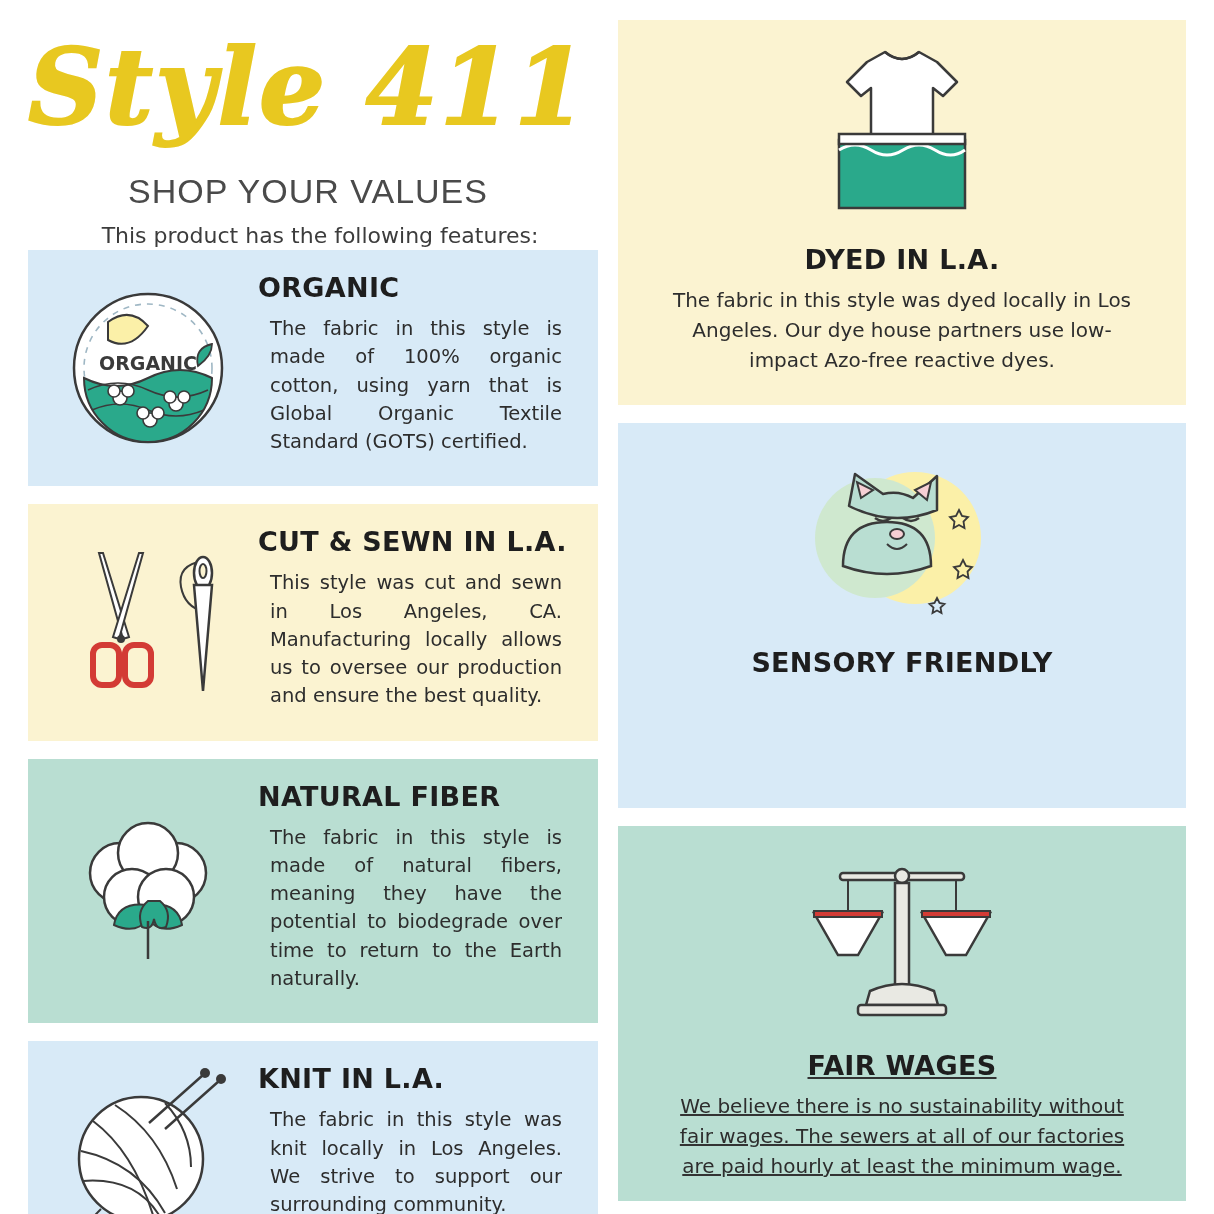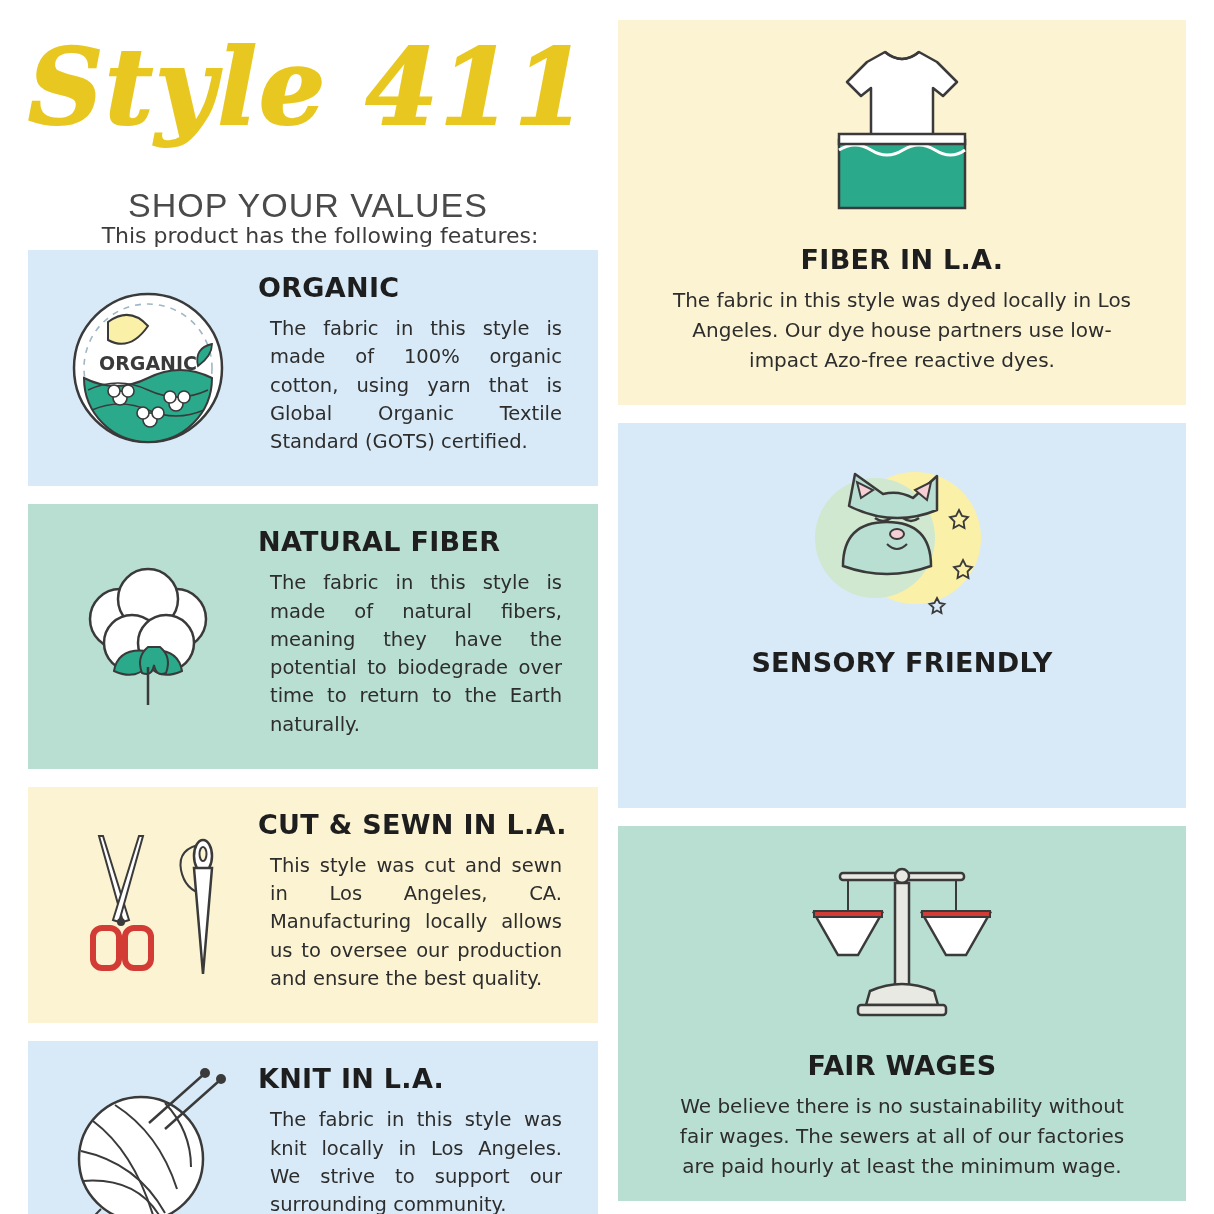--- a/index.html
+++ b/index.html
@@ -54,21 +54,21 @@
     font-weight: 700;
     letter-spacing: 2px;
     color: #e8c820;
     -webkit-text-stroke: 2px #e8c820;
     line-height: 1.15;
     white-space: nowrap;
   }
   .brand-sub {
     position: absolute;
     left: 0;
-    top: 166px;
+    top: 152px;
     width: 560px;
     text-align: center;
     font-family: "Liberation Sans", sans-serif;
     font-size: 34px;
     letter-spacing: 1px;
     color: #4a4a4a;
   }
   .brand-note {
     position: absolute;
     left: 12px;
@@ -142,21 +142,21 @@
     color: #2d2d2d;
     max-width: 480px;
   }
 
   .bg-blue   { background: #d8eaf7; }
   .bg-green  { background: #b9ded2; }
   .bg-cream  { background: #fbf3d1; }
 
   .h-dyed   { height: 385px; }
   .h-sensory{ height: 385px; }
-  .h-fair   { height: 375px; }
+  .h-fair   { height: 375px; text-decoration: underline; }
 </style>
 </head>
 <body>
 
 <div class="page">
 
   <div class="col-left">
 
     <div class="brand-wrap">
       <div class="brand-script">Style 411</div>
@@ -187,65 +187,65 @@
           <path d="M140 88 q14 -10 14 -22 q-18 4 -14 22 z" fill="#2aa98b" stroke="#3a3a3a" stroke-width="1.8"></path>
           <text x="90" y="92" text-anchor="middle" font-family="DejaVu Sans, sans-serif" font-size="19" font-weight="700" fill="#3a3a3a">ORGANIC</text>
         </svg>
       </div>
       <div class="text-box">
         <h3>ORGANIC</h3>
         <p>The fabric in this style is made of 100% organic cotton, using yarn that is Global Organic Textile Standard (GOTS) certified.</p>
       </div>
     </div>
 
+    <div class="card-l bg-cream">
+      <div class="icon-box">
+        <svg width="190" height="190" viewBox="0 0 190 190">
+
+          <g stroke="#3a3a3a" stroke-width="2.5" fill="none">
+            <path d="M48 28 L72 108"></path>
+            <path d="M88 28 L64 108"></path>
+            <circle cx="95" cy="95" r="0"></circle>
+          </g>
+          <path d="M46 26 L50 26 L76 110 L70 112 Z" fill="#ffffff" stroke="#3a3a3a" stroke-width="2"></path>
+          <path d="M90 26 L86 26 L60 110 L66 112 Z" fill="#ffffff" stroke="#3a3a3a" stroke-width="2"></path>
+          <circle cx="68" cy="112" r="4" fill="#3a3a3a"></circle>
+          <rect x="40" y="118" width="26" height="40" rx="9" fill="none" stroke="#d33b35" stroke-width="6"></rect>
+          <rect x="72" y="118" width="26" height="40" rx="9" fill="none" stroke="#d33b35" stroke-width="6"></rect>
+
+          <path d="M150 34 q-26 4 -22 26 q4 20 22 24" fill="none" stroke="#3a3a3a" stroke-width="2"></path>
+          <ellipse cx="150" cy="46" rx="9" ry="16" fill="#ffffff" stroke="#3a3a3a" stroke-width="2.5"></ellipse>
+          <ellipse cx="150" cy="44" rx="3.5" ry="7" fill="#fbf3d1" stroke="#3a3a3a" stroke-width="2"></ellipse>
+          <path d="M141 58 L150 164 L159 58 Z" fill="#ffffff" stroke="#3a3a3a" stroke-width="2.5"></path>
+        </svg>
+      </div>
+      <div class="text-box">
+        <h3>CUT &amp; SEWN IN L.A.</h3>
+        <p>This style was cut and sewn in Los Angeles, CA. Manufacturing locally allows us to oversee our production and ensure the best quality.</p>
+      </div>
+    </div>
+
     <div class="card-l bg-green">
       <div class="icon-box">
         <svg width="180" height="180" viewBox="0 0 180 180">
           <g fill="#ffffff" stroke="#3a3a3a" stroke-width="2.5">
             <circle cx="62" cy="72" r="30"></circle>
             <circle cx="118" cy="72" r="30"></circle>
             <circle cx="90" cy="52" r="30"></circle>
             <circle cx="74" cy="96" r="28"></circle>
             <circle cx="108" cy="96" r="28"></circle>
           </g>
           <path d="M90 104 q-30 -4 -34 20 q22 10 34 -6 q12 16 34 6 q-4 -24 -34 -20 z" fill="#2aa98b" stroke="#3a3a3a" stroke-width="2"></path>
           <path d="M90 100 q-12 10 -6 26 q10 4 12 -8 q2 12 12 8 q6 -16 -6 -26 z" fill="#2aa98b" stroke="#3a3a3a" stroke-width="2"></path>
           <line x1="90" y1="120" x2="90" y2="158" stroke="#3a3a3a" stroke-width="2.5"></line>
         </svg>
       </div>
       <div class="text-box">
         <h3>NATURAL FIBER</h3>
         <p>The fabric in this style is made of natural fibers, meaning they have the potential to biodegrade over time to return to the Earth naturally.</p>
-      </div>
-    </div>
-
-    <div class="card-l bg-cream">
-      <div class="icon-box">
-        <svg width="190" height="190" viewBox="0 0 190 190">
-
-          <g stroke="#3a3a3a" stroke-width="2.5" fill="none">
-            <path d="M48 28 L72 108"></path>
-            <path d="M88 28 L64 108"></path>
-            <circle cx="95" cy="95" r="0"></circle>
-          </g>
-          <path d="M46 26 L50 26 L76 110 L70 112 Z" fill="#ffffff" stroke="#3a3a3a" stroke-width="2"></path>
-          <path d="M90 26 L86 26 L60 110 L66 112 Z" fill="#ffffff" stroke="#3a3a3a" stroke-width="2"></path>
-          <circle cx="68" cy="112" r="4" fill="#3a3a3a"></circle>
-          <rect x="40" y="118" width="26" height="40" rx="9" fill="none" stroke="#d33b35" stroke-width="6"></rect>
-          <rect x="72" y="118" width="26" height="40" rx="9" fill="none" stroke="#d33b35" stroke-width="6"></rect>
-
-          <path d="M150 34 q-26 4 -22 26 q4 20 22 24" fill="none" stroke="#3a3a3a" stroke-width="2"></path>
-          <ellipse cx="150" cy="46" rx="9" ry="16" fill="#ffffff" stroke="#3a3a3a" stroke-width="2.5"></ellipse>
-          <ellipse cx="150" cy="44" rx="3.5" ry="7" fill="#fbf3d1" stroke="#3a3a3a" stroke-width="2"></ellipse>
-          <path d="M141 58 L150 164 L159 58 Z" fill="#ffffff" stroke="#3a3a3a" stroke-width="2.5"></path>
-        </svg>
-      </div>
-      <div class="text-box">
-        <h3>CUT &amp; SEWN IN L.A.</h3>
-        <p>This style was cut and sewn in Los Angeles, CA. Manufacturing locally allows us to oversee our production and ensure the best quality.</p>
       </div>
     </div>
 
     <div class="card-l bg-blue">
       <div class="icon-box">
         <svg width="190" height="190" viewBox="0 0 190 190">
           <circle cx="88" cy="100" r="62" fill="#ffffff" stroke="#3a3a3a" stroke-width="2.5"></circle>
           <path d="M40 62 q40 30 60 94" fill="none" stroke="#3a3a3a" stroke-width="2"></path>
           <path d="M62 46 q44 28 62 84" fill="none" stroke="#3a3a3a" stroke-width="2"></path>
           <path d="M28 92 q56 12 84 62" fill="none" stroke="#3a3a3a" stroke-width="2"></path>
@@ -270,21 +270,21 @@
     <div class="card-r bg-cream h-dyed">
       <div class="icon-box">
         <svg width="210" height="200" viewBox="0 0 210 200">
           <path d="M70 24 L88 14 q17 14 34 0 L140 24 L160 44 L146 58 L136 50 L136 150 L74 150 L74 50 L64 58 L50 44 Z" fill="#ffffff" stroke="#3a3a3a" stroke-width="2.5" stroke-linejoin="round"></path>
           <path d="M88 14 q17 14 34 0" fill="none" stroke="#3a3a3a" stroke-width="2.5"></path>
           <rect x="42" y="102" width="126" height="68" fill="#2aa98b" stroke="#3a3a3a" stroke-width="2.5"></rect>
           <path d="M42 112 q16 -10 32 0 q16 10 32 0 q16 -10 32 0 q16 10 30 0" fill="none" stroke="#ffffff" stroke-width="3"></path>
           <rect x="42" y="96" width="126" height="10" fill="#ffffff" stroke="#3a3a3a" stroke-width="2.5"></rect>
         </svg>
       </div>
-      <h3>FIBER IN L.A.</h3>
+      <h3>DYED IN L.A.</h3>
       <p>The fabric in this style was dyed locally in Los Angeles. Our dye house partners use low-impact Azo-free reactive dyes.</p>
     </div>
 
     <div class="card-r bg-blue h-sensory">
       <div class="icon-box">
         <svg width="230" height="190" viewBox="0 0 230 190">
           <circle cx="128" cy="92" r="66" fill="#fbf0a8"></circle>
           <circle cx="88" cy="92" r="60" fill="#cfe8cf"></circle>
 
           <path d="M56 120 q0 -44 44 -44 q44 0 44 44 q-44 16 -88 0 z" fill="#b9ded2" stroke="#3a3a3a" stroke-width="2.5"></path>

